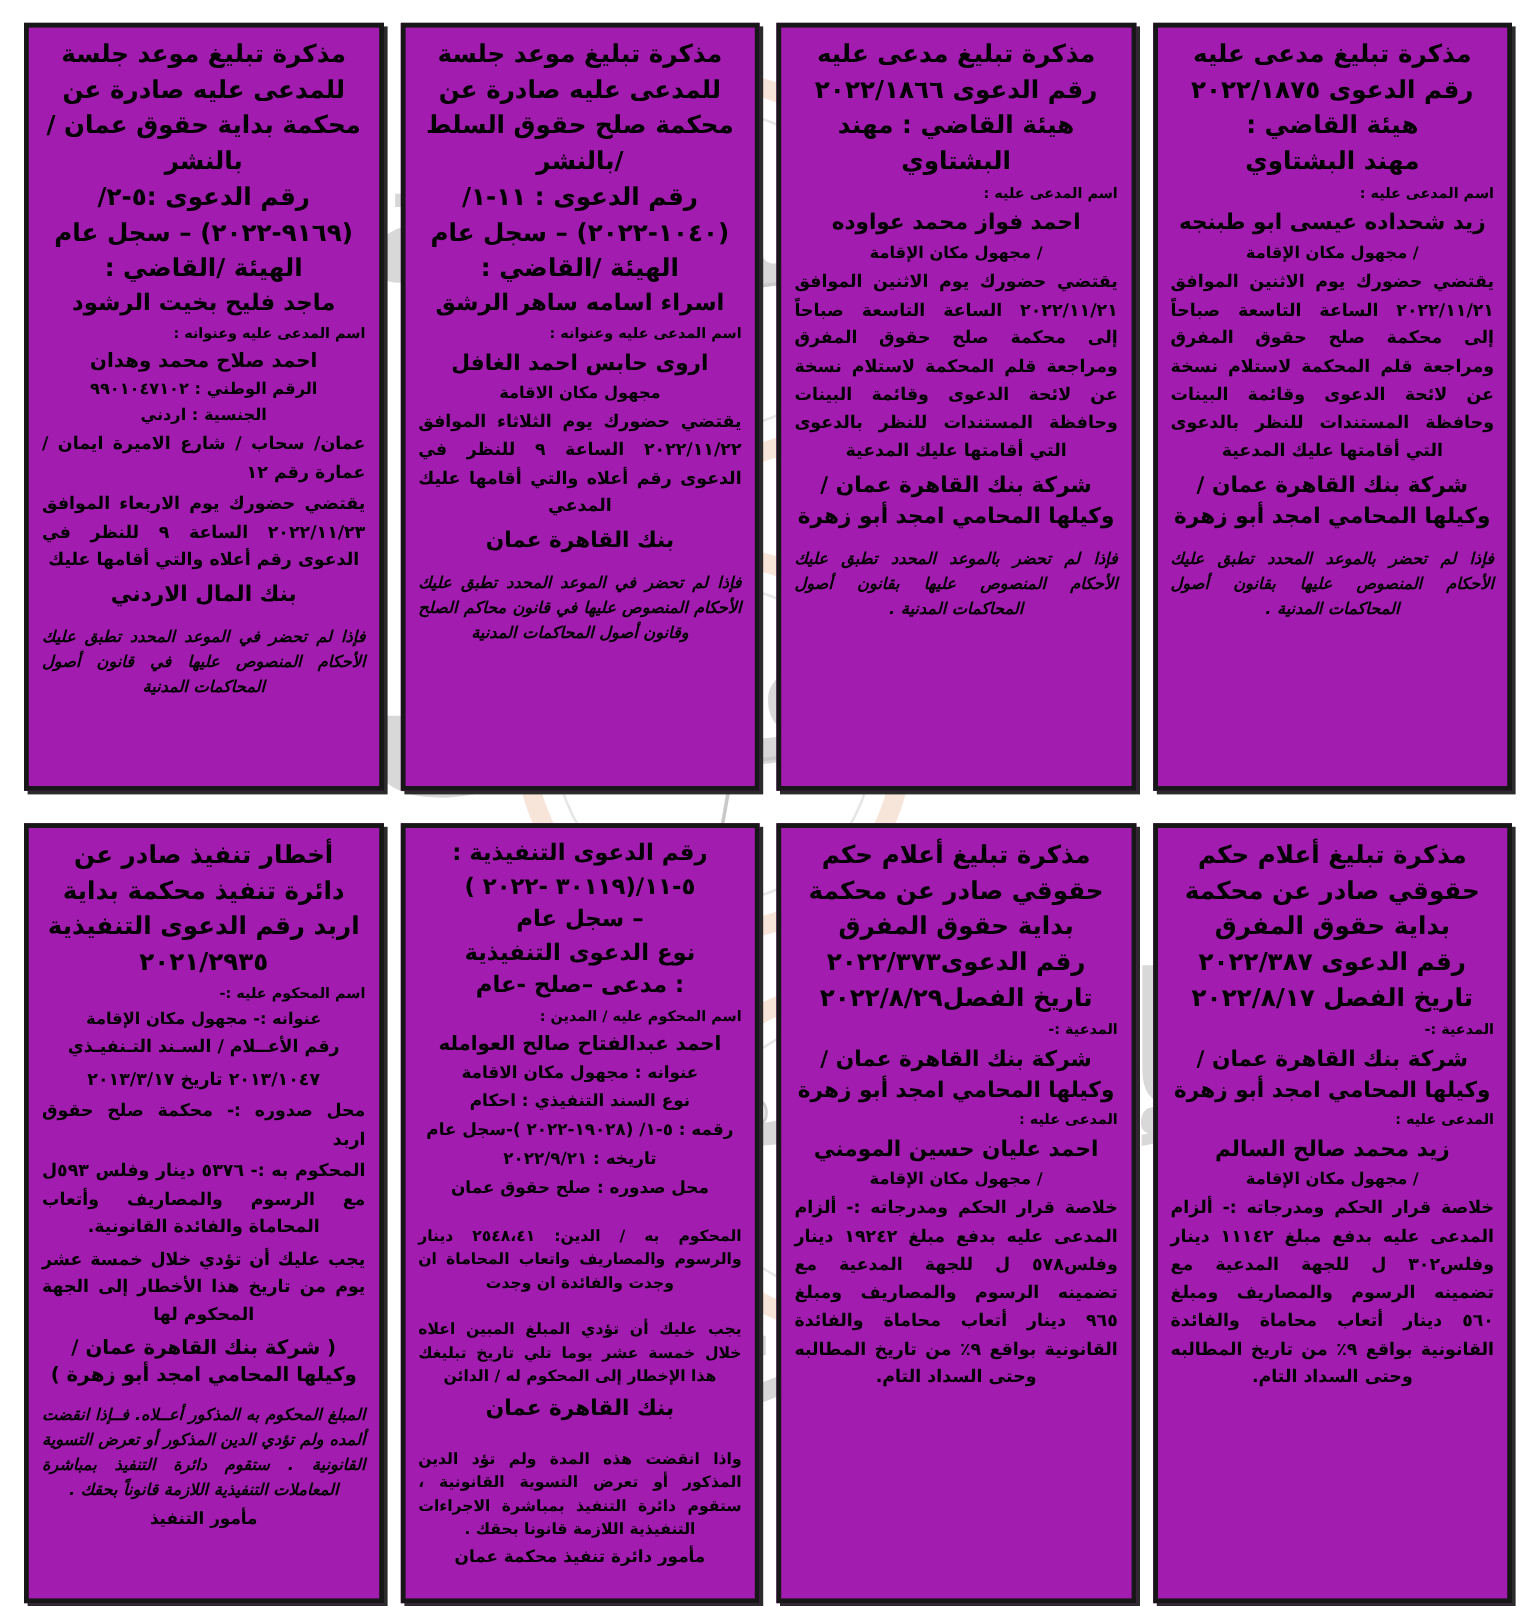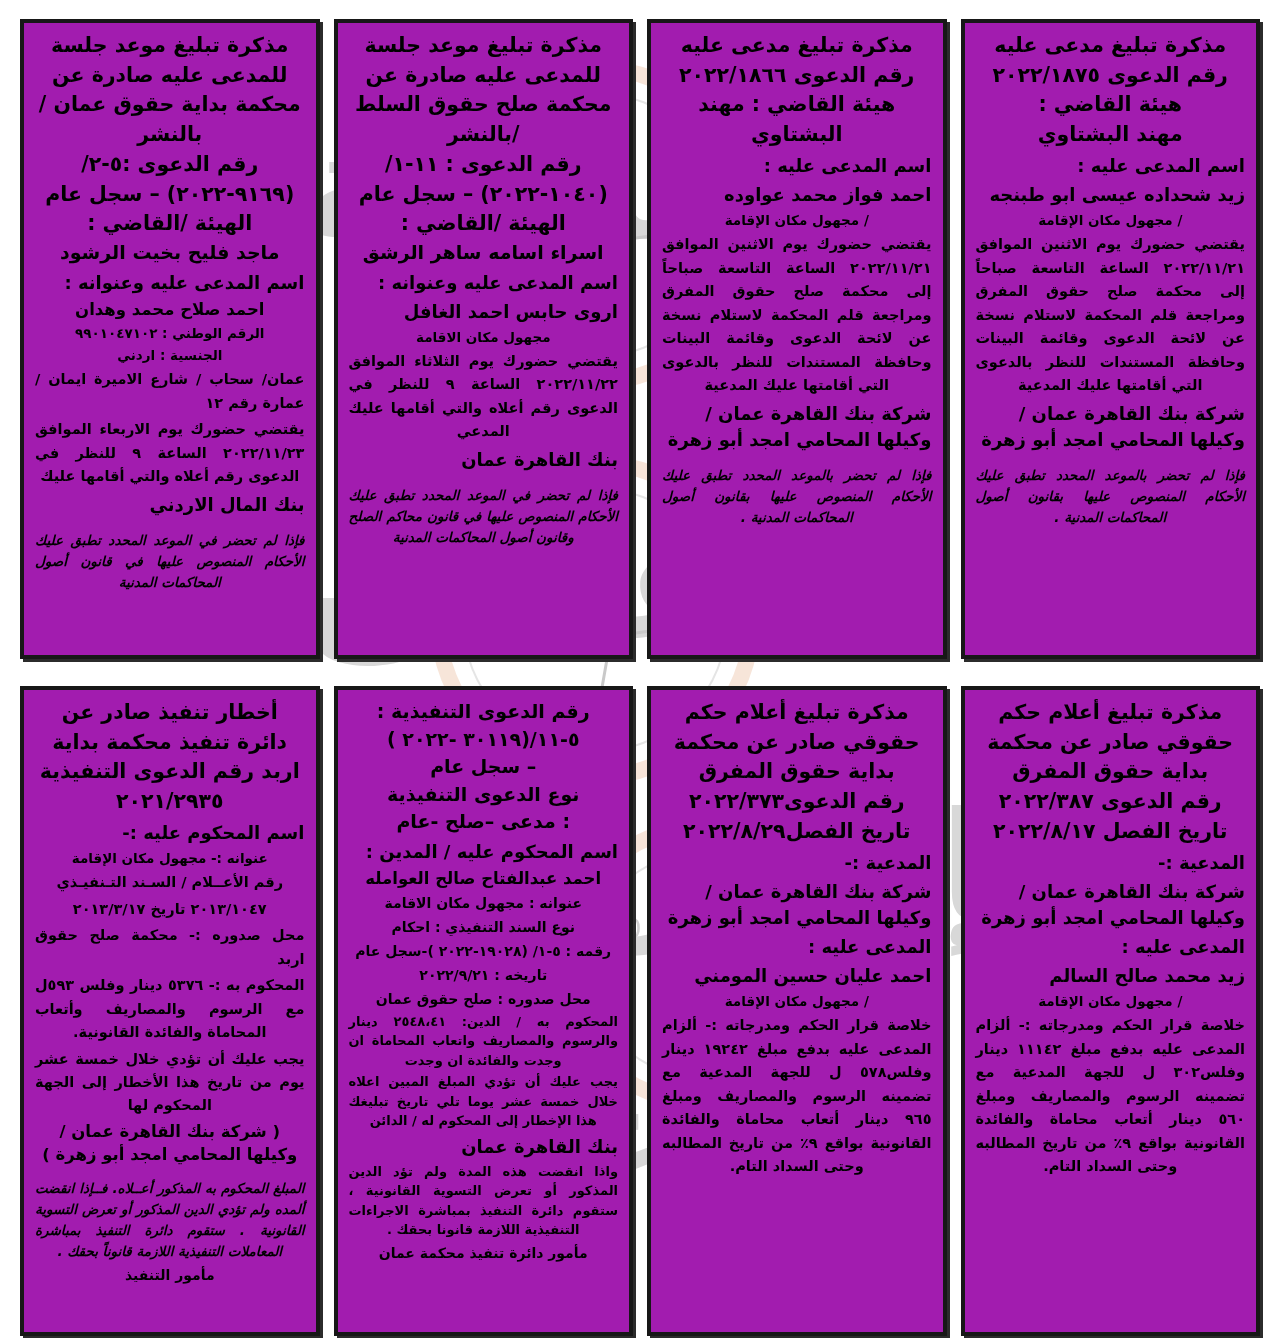--- a/index.html
+++ b/index.html
@@ -93,30 +93,30 @@
   .h{
     font-size:20.5px;font-weight:bold;text-align:center;
     line-height:1.45;letter-spacing:-.2px;
   }
   .h2{
     font-size:19px;font-weight:bold;text-align:center;
     line-height:1.45;
   }
   
   .lbl{
-    font-size:18px;font-weight:bold;text-align:right;
+    font-size:12px;font-weight:bold;text-align:right;
     line-height:1.5;margin-top:2px;
   }
   .lbl-c{
     font-size:13.5px;font-weight:bold;text-align:center;
     line-height:1.5;margin-top:2px;
   }
   
   .name{
-    font-size:18px;font-weight:bold;text-align:right;
+    font-size:18px;font-weight:bold;text-align:center;
     line-height:1.45;margin-top:3px;
   }
   .name-sm{
     font-size:16.5px;font-weight:bold;text-align:center;
     line-height:1.4;margin-top:2px;
   }
   
   .body{
     font-size:14.5px;font-weight:bold;
     text-align:justify;text-align-last:center;
@@ -128,21 +128,21 @@
     line-height:1.62;margin-top:3px;
   }
   .body-sm{
     font-size:13.5px;font-weight:bold;
     text-align:justify;text-align-last:center;
     line-height:1.55;margin-top:12px;font-style:italic;
   }
   .body-tight{
     font-size:13px;font-weight:bold;
     text-align:justify;text-align-last:center;
-    line-height:1.5;margin-top:2px;
+    line-height:1.5;margin-top:20px;
   }
   .footer-r{
     font-size:14px;font-weight:bold;
     line-height:1.5;margin-top:3px;
   }
 </style>
 </head>
 <body>
 
 <div class="wm-layer">

